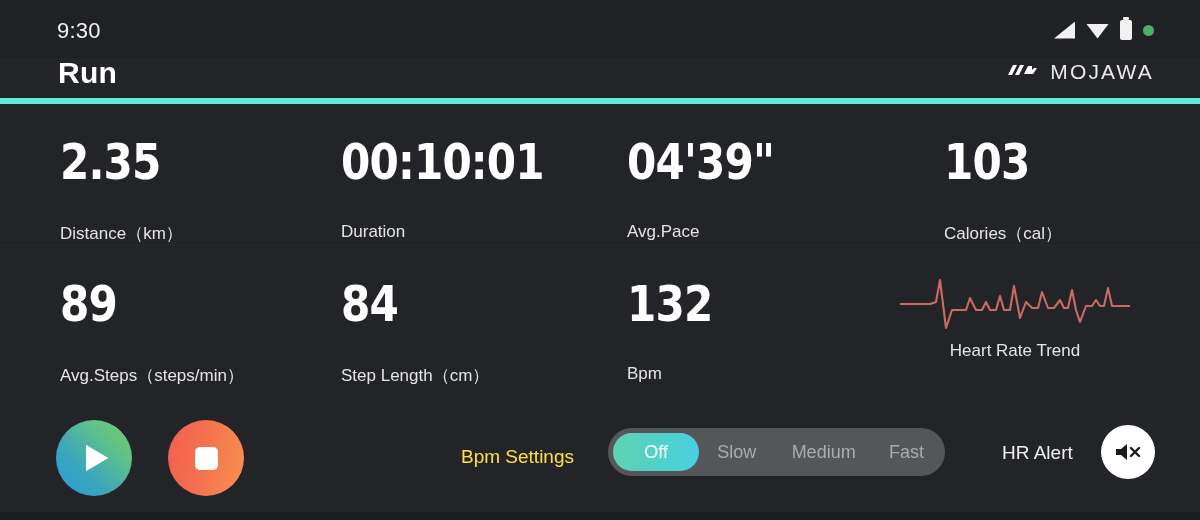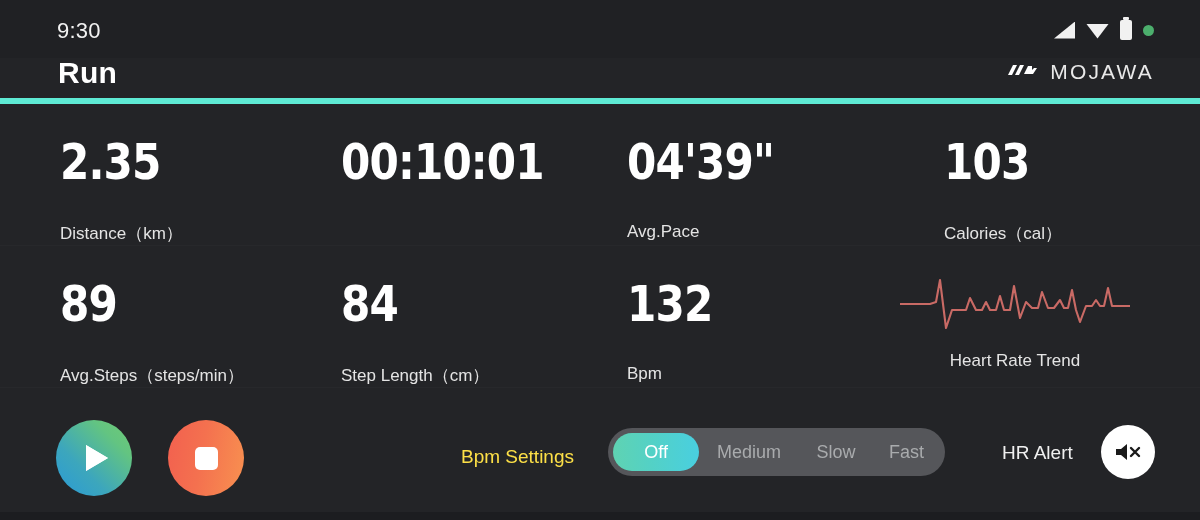--- a/index.html
+++ b/index.html
@@ -89,21 +89,21 @@
 
   .c1 { left:60px; }
   .c2 { left:341px; }
   .c3 { left:627px; }
   .c4 { left:944px; }
 
   
   .hr-cell { position:absolute; top:24px; left:900px; }
   .hr-wave { display:block; width:230px; height:62px; }
   .hr-label {
-    margin-top:19px; text-align:center; width:230px;
+    margin-top:9px; text-align:center; width:230px;
     font-size:17px; color:#e4e4e4;
   }
 
   
   .bottombar {
     position:absolute; left:0; right:0; top:388px; height:132px;
   }
   .round-btn {
     position:absolute; top:32px;
     width:76px; height:76px; border-radius:50%;
@@ -199,20 +199,21 @@
 
   <div class="metrics">
 
     <div class="metric-row r1">
       <div class="metric c1">
         <div class="value">2.35</div>
         <div class="label">Distance（km）</div>
       </div>
       <div class="metric c2">
         <div class="value">00:10:01</div>
+        <div class="label">Duration</div>
       </div>
       <div class="metric c3">
         <div class="value">04'39"</div>
         <div class="label">Avg.Pace</div>
       </div>
       <div class="metric c4">
         <div class="value">103</div>
         <div class="label">Calories（cal）</div>
       </div>
     </div>
@@ -246,22 +247,22 @@
     </button>
     <button class="round-btn btn-stop">
       <span class="glyph-stop"></span>
     </button>
 
     <div class="bpm-label">Bpm Settings</div>
   </div>
 
   <div class="segctrl">
     <div class="seg s-off active">Off</div>
+    <div class="seg s-slow">Slow</div>
     <div class="seg s-medium">Medium</div>
-    <div class="seg s-slow">Slow</div>
     <div class="seg s-fast">Fast</div>
   </div>
 
   <div class="hr-alert-label">HR Alert</div>
   <button class="hr-alert-btn">
     <svg class="mute-icon" viewBox="0 0 28 22">
       <path d="M2 8 L7 8 L13 3 L13 19 L7 14 L2 14 Z" fill="#1a1a1a"></path>
       <path d="M17 7 L25 15 M25 7 L17 15" stroke="#1a1a1a" stroke-width="2.4" stroke-linecap="round"></path>
     </svg>
   </button>

